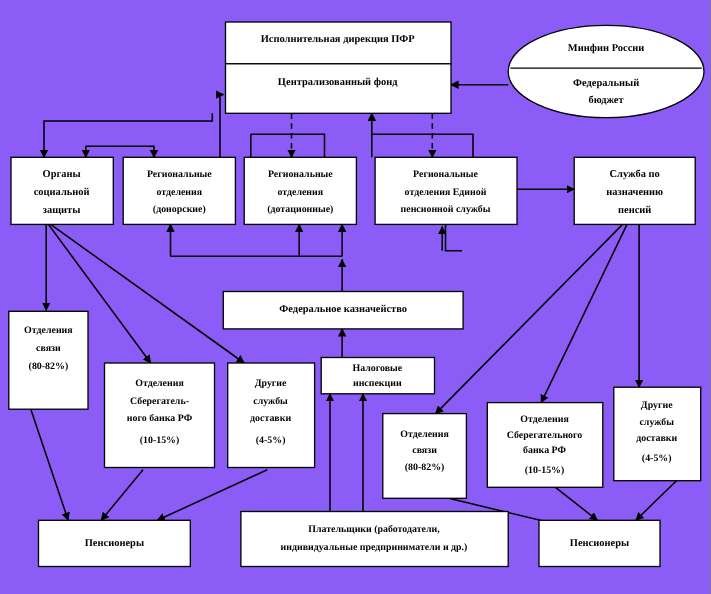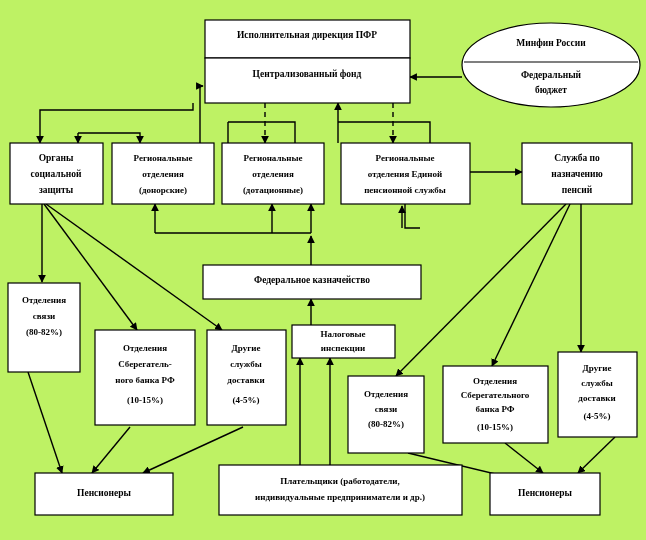--- a/index.html
+++ b/index.html
@@ -4,21 +4,21 @@
 <style>
   html, body {
     margin: 0;
     padding: 0;
     background: #808080;
   }
   #canvas-wrap {
     position: relative;
     width: 646px;
     height: 540px;
-    background: #bef264;
+    background: #8b5cf6;
     overflow: hidden;
     font-family: "Liberation Serif", "DejaVu Serif", serif;
   }
   svg#diagram {
     position: absolute;
     left: 0;
     top: 0;
     width: 646px;
     height: 540px;
   }

